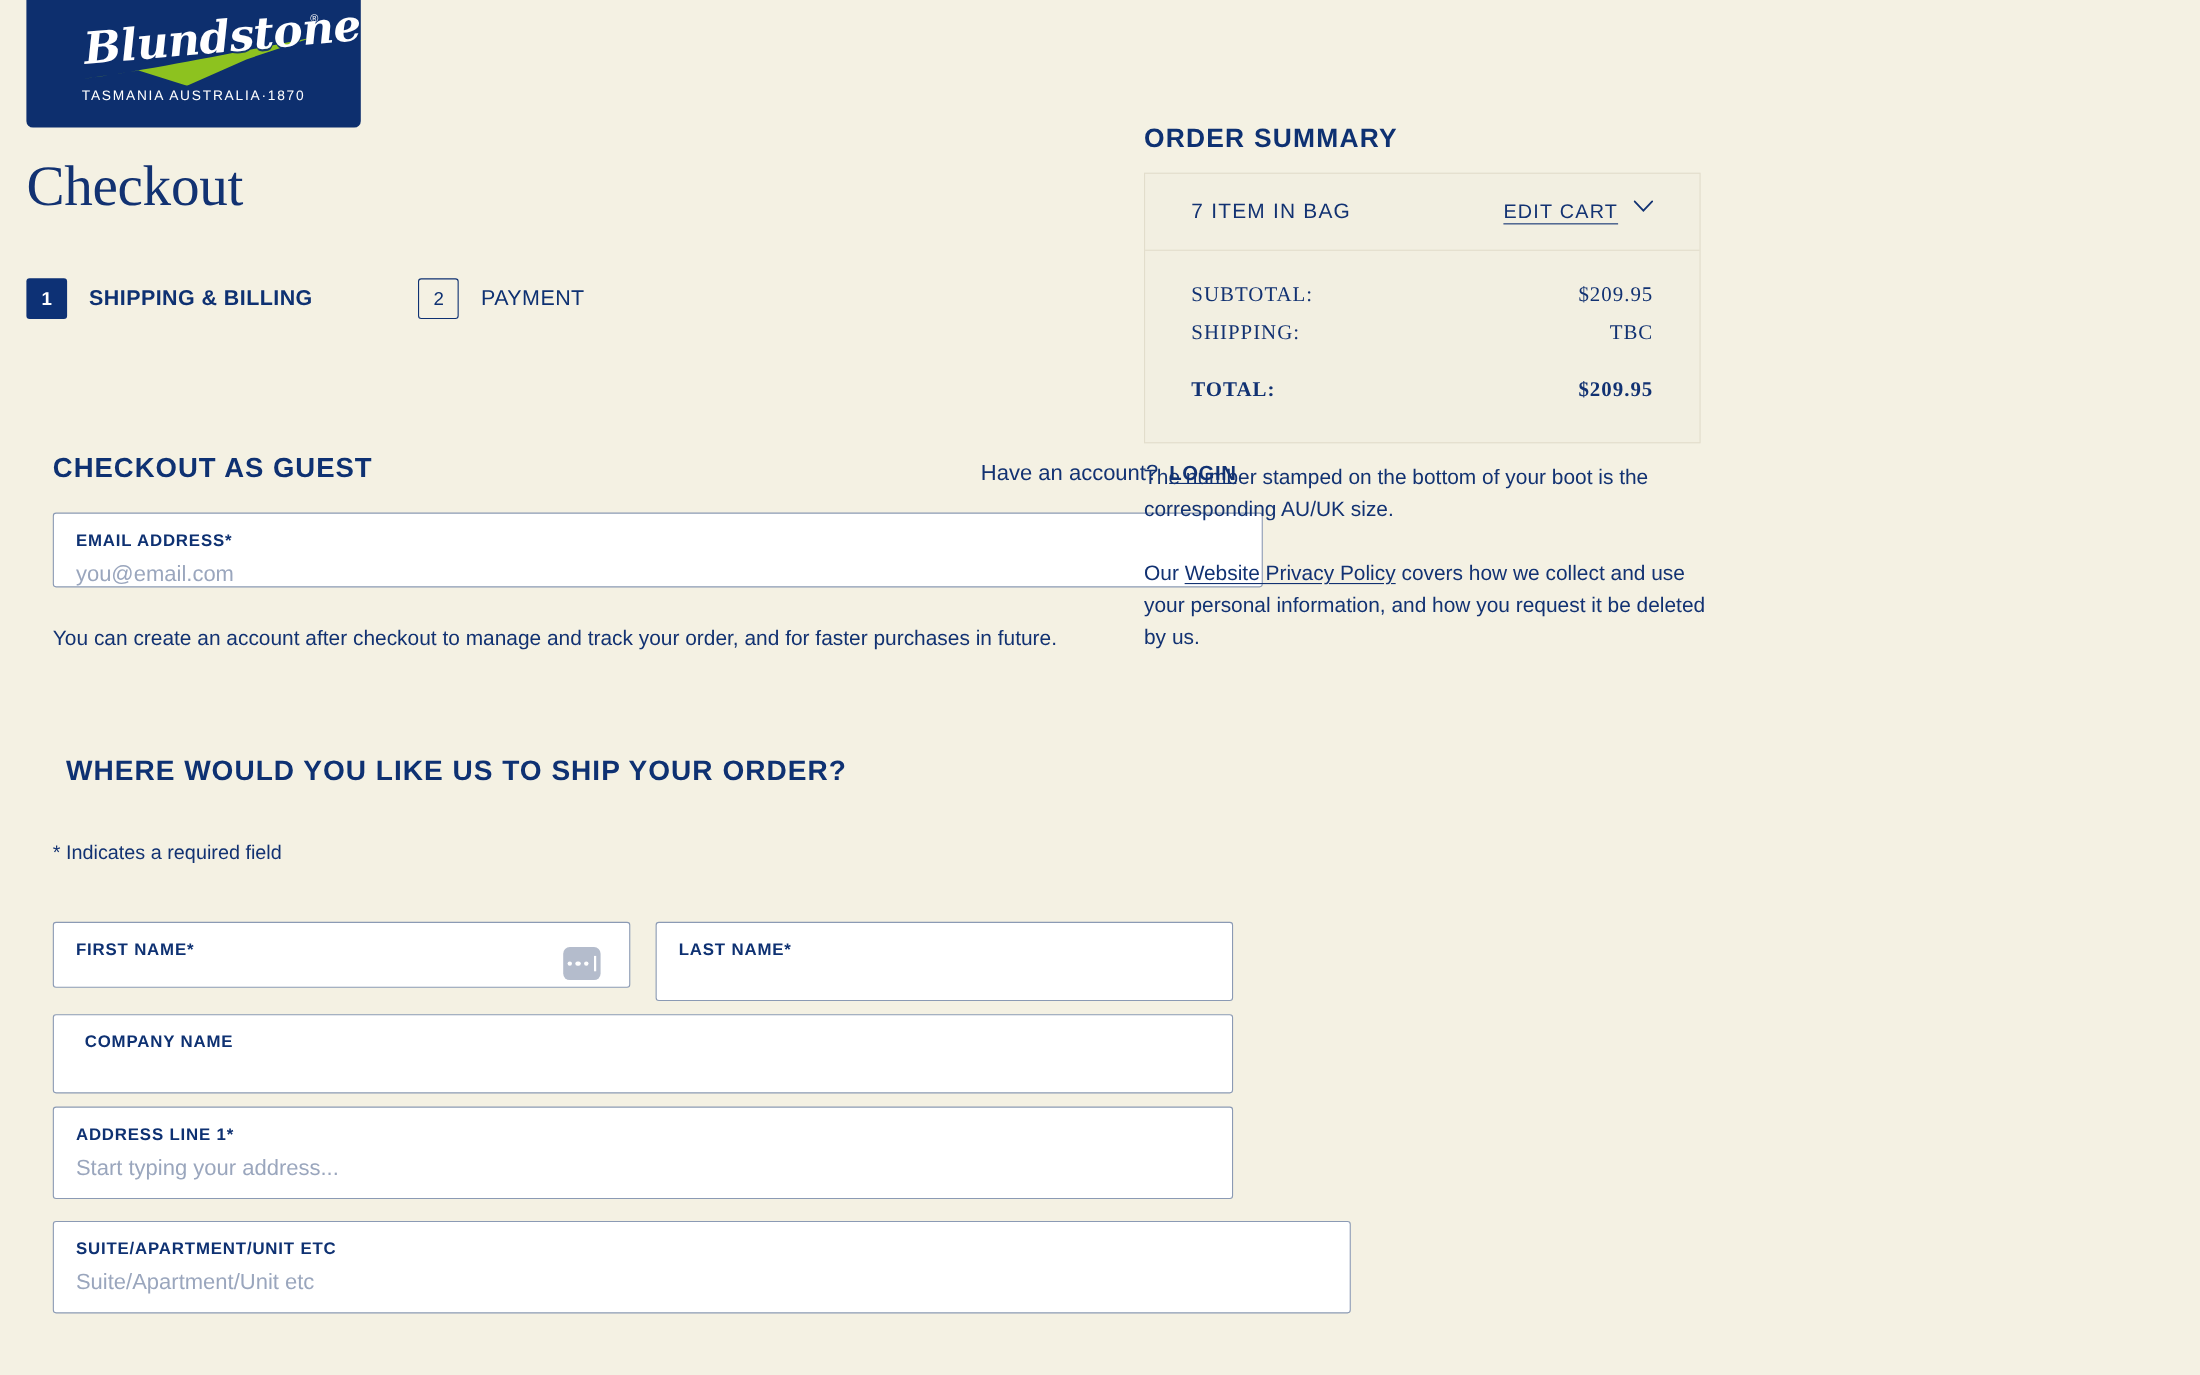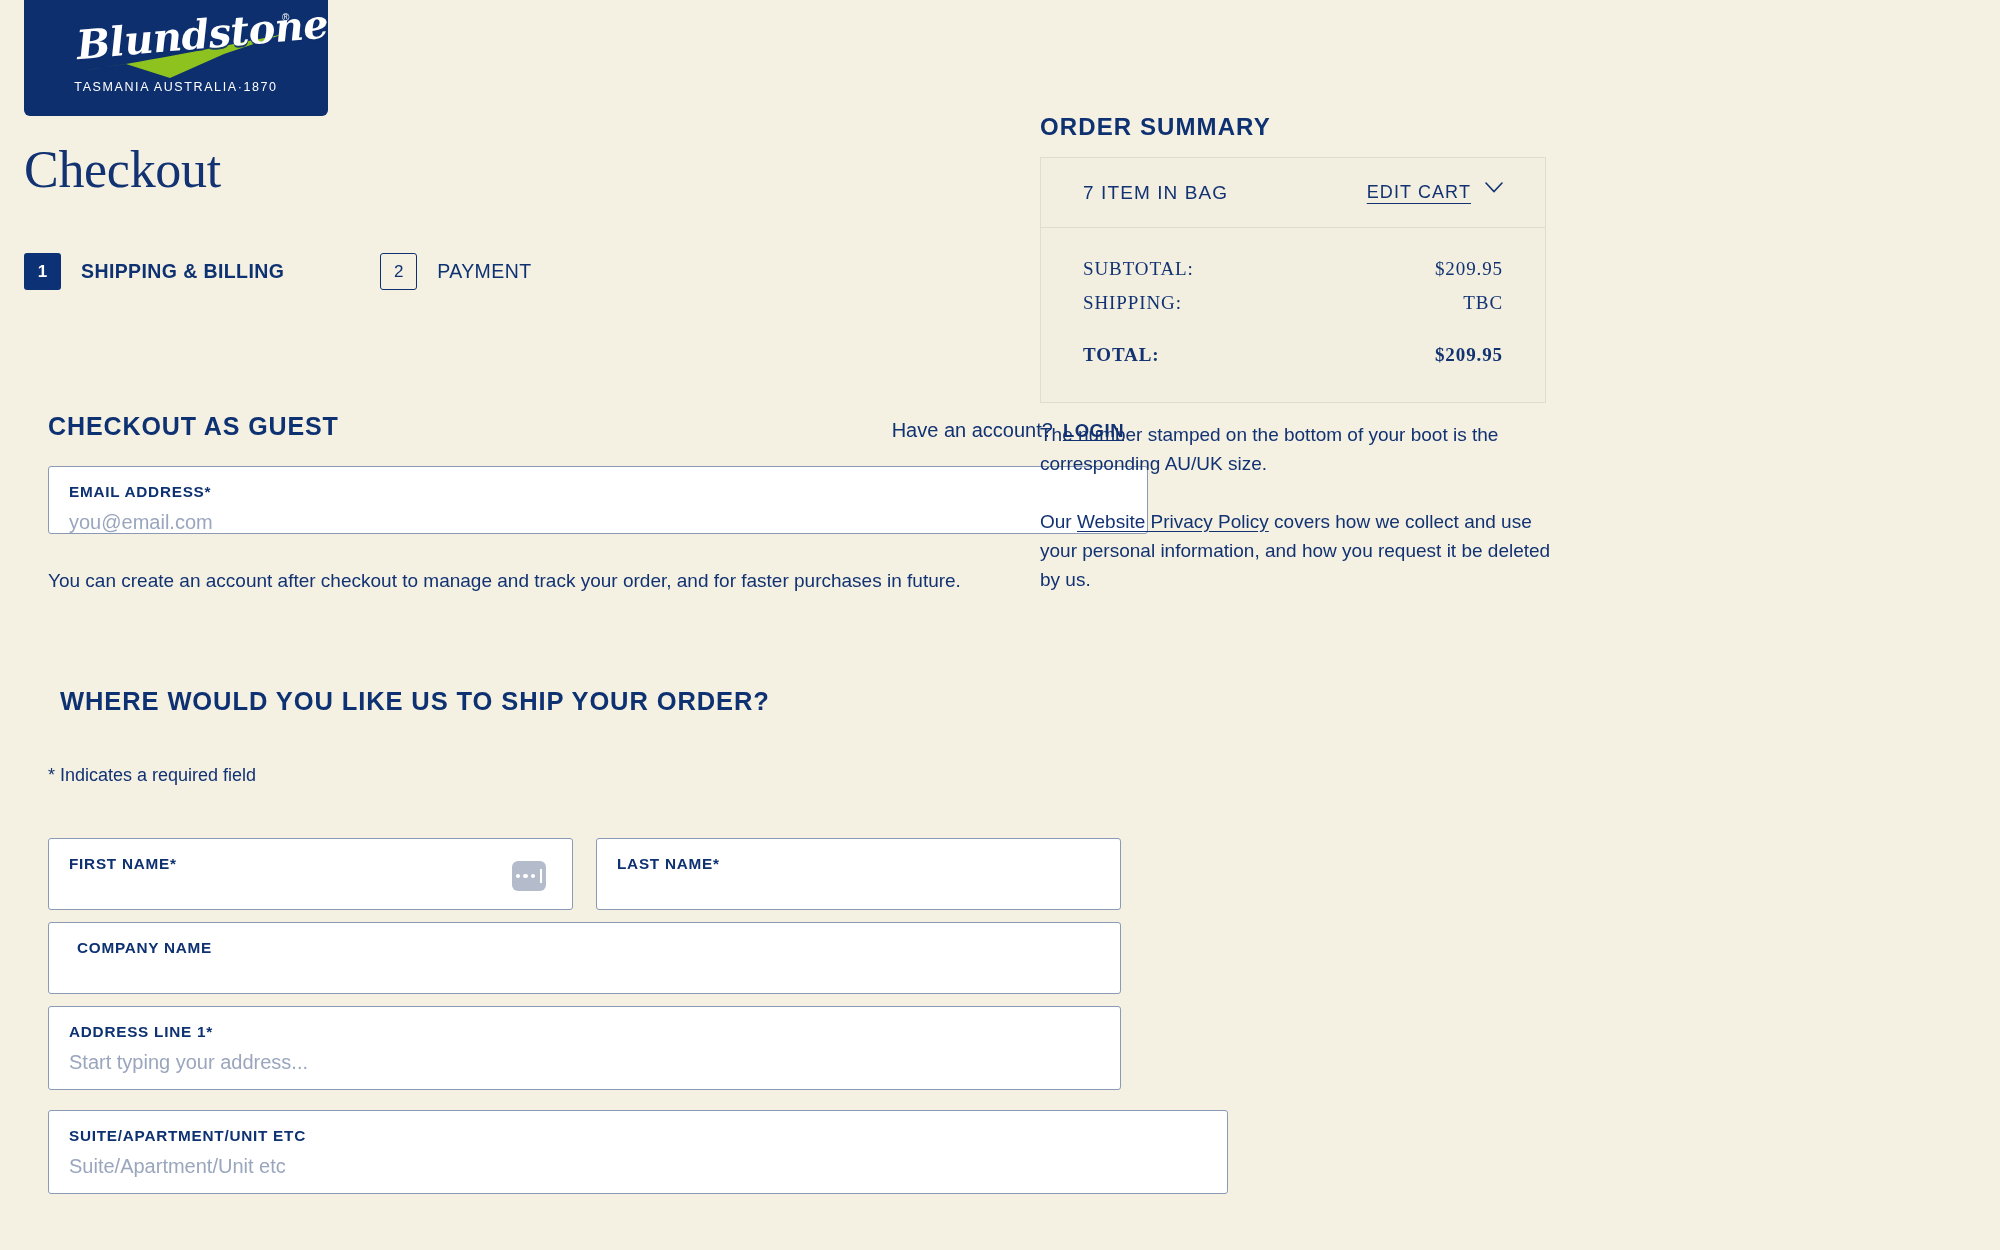--- a/index.html
+++ b/index.html
@@ -170,21 +170,21 @@
     line-height: 18px;
   }
   .field-ph {
     margin-top: 9px;
     font-size: 20px;
     color: #9aa6bd;
     line-height: 24px;
   }
 
   #email-field   { left: 24px; top: 466px; width: 1100px; height: 68px; }
-  #first-field   { left: 24px; top: 838px; width: 525px; height: 72px; }
+  #first-field   { left: 24px; top: 838px; width: 525px; height: 60px; }
   #last-field    { left: 572px; top: 838px; width: 525px; height: 72px; }
   #company-field { left: 24px; top: 922px; width: 1073px; height: 72px; padding-left: 28px; }
   #address-field { left: 24px; top: 1006px; width: 1073px; height: 84px; }
   #suite-field   { left: 24px; top: 1110px; width: 1180px; height: 84px; }
 
   
   #autofill-icon {
     position: absolute;
     right: 26px; top: 22px;
     width: 34px; height: 30px;

